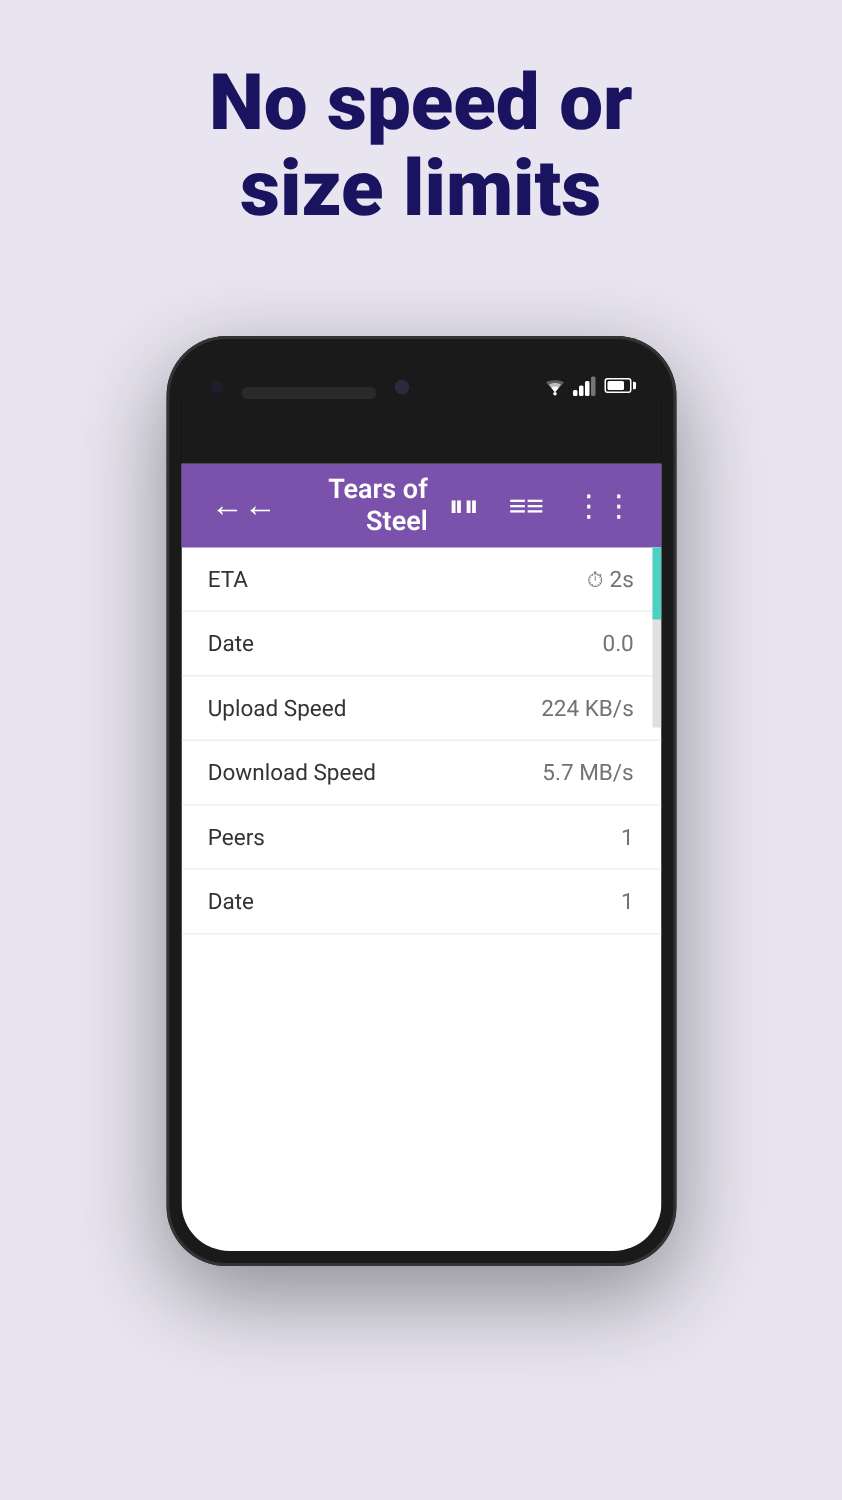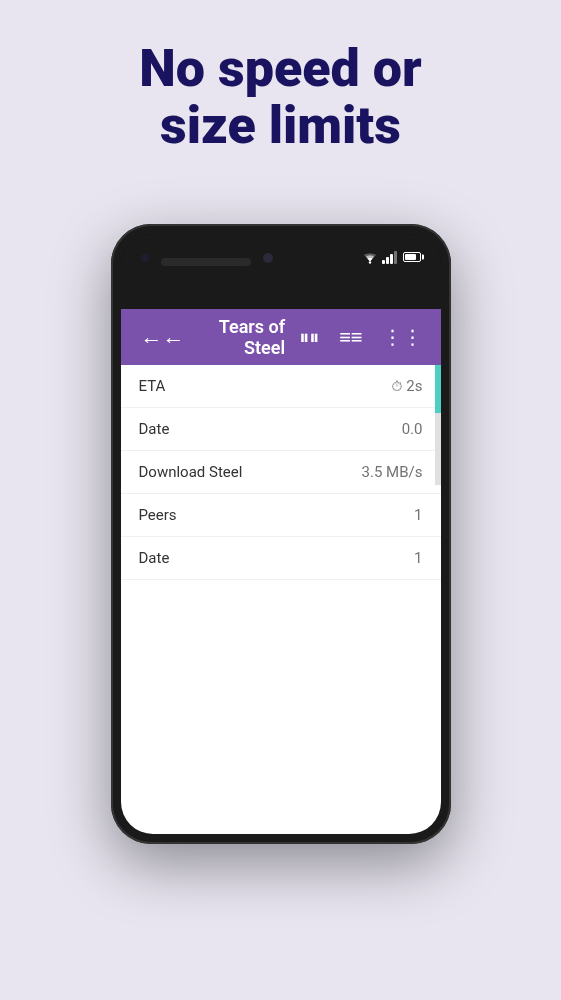--- a/index.html
+++ b/index.html
@@ -329,24 +329,28 @@
             <span class="info-value">
               <span class="clock-sym"></span>2s
             </span>
           </div>
 
           <div class="info-row">
             <span class="info-label">Date</span>
             <span class="info-value">0.0</span>
           </div>
 
-
-          <div class="info-row">
-            <span class="info-label">Download Steel</span>
-            <span class="info-value">3.5 MB/s</span>
+          <div class="info-row">
+            <span class="info-label">Upload Speed</span>
+            <span class="info-value">224 KB/s</span>
+          </div>
+
+          <div class="info-row">
+            <span class="info-label">Download Speed</span>
+            <span class="info-value">5.7 MB/s</span>
           </div>
 
           <div class="info-row">
             <span class="info-label">Peers</span>
             <span class="info-value">1</span>
           </div>
 
 
           <div class="info-row">
             <span class="info-label">Date</span>

